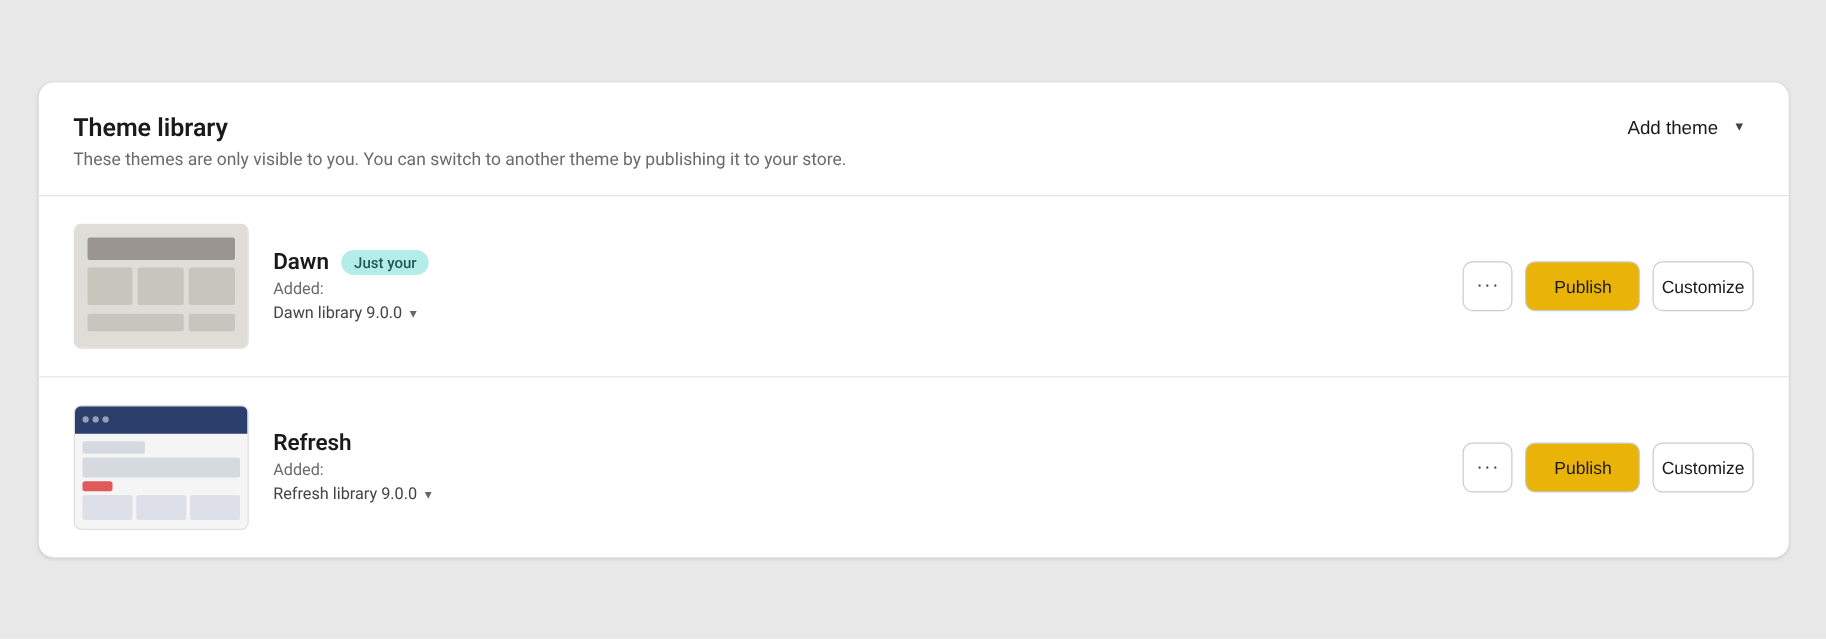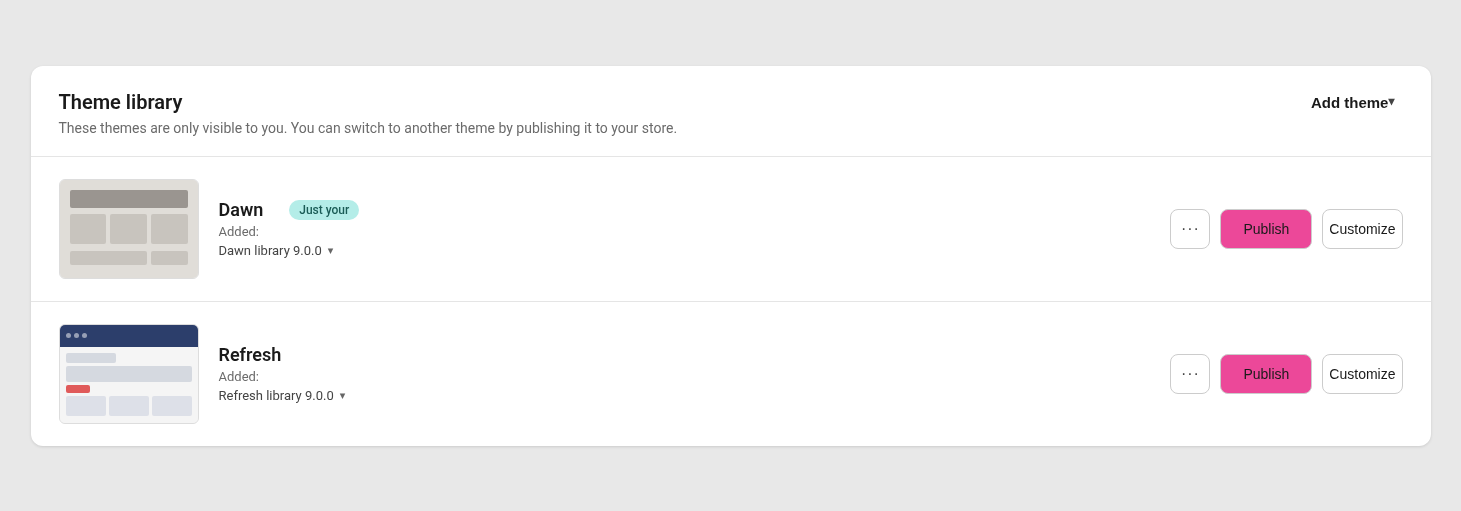--- a/index.html
+++ b/index.html
@@ -34,25 +34,25 @@
       color: #1a1a1a;
       margin-bottom: 6px;
     }
     .header-subtitle {
       font-size: 14px;
       color: #6b6b6b;
     }
     .add-theme-btn {
       display: flex;
       align-items: flex-start;
-      gap: 0;
+      gap: 14px;
       background: none;
       border: none;
       font-size: 15px;
-      font-weight: 700;
+      font-weight: 400;
       color: #1a1a1a;
       cursor: pointer;
       padding: 4px 8px;
       border-radius: 6px;
     }
     .chevron-icon {
       font-size: 12px;
       color: #444;
     }
 
@@ -163,21 +163,21 @@
       flex: 1;
       min-width: 25px;
     }
 
     .theme-info {
       flex: 1;
     }
     .theme-name-row {
       display: flex;
       align-items: center;
-      gap: 26px;
+      gap: 10px;
       margin-bottom: 4px;
     }
     .theme-name {
       font-size: 18px;
       font-weight: 600;
       color: #1a1a1a;
     }
     .badge-just-added {
       background: #b4ede8;
       color: #1a5c56;
@@ -222,21 +222,21 @@
       justify-content: center;
       font-size: 16px;
       color: #444;
       letter-spacing: 1px;
     }
     .btn-publish {
       padding: 0 22px;
       height: 40px;
       border: 1px solid #ccc;
       border-radius: 8px;
-      background: #ec4899;
+      background: #eab308;
       font-size: 14px;
       font-weight: 500;
       color: #1a1a1a;
       cursor: pointer;
     }
     .btn-customize {
       padding: 0 6px;
       height: 40px;
       border: 1px solid #ccc;
       border-radius: 8px;

